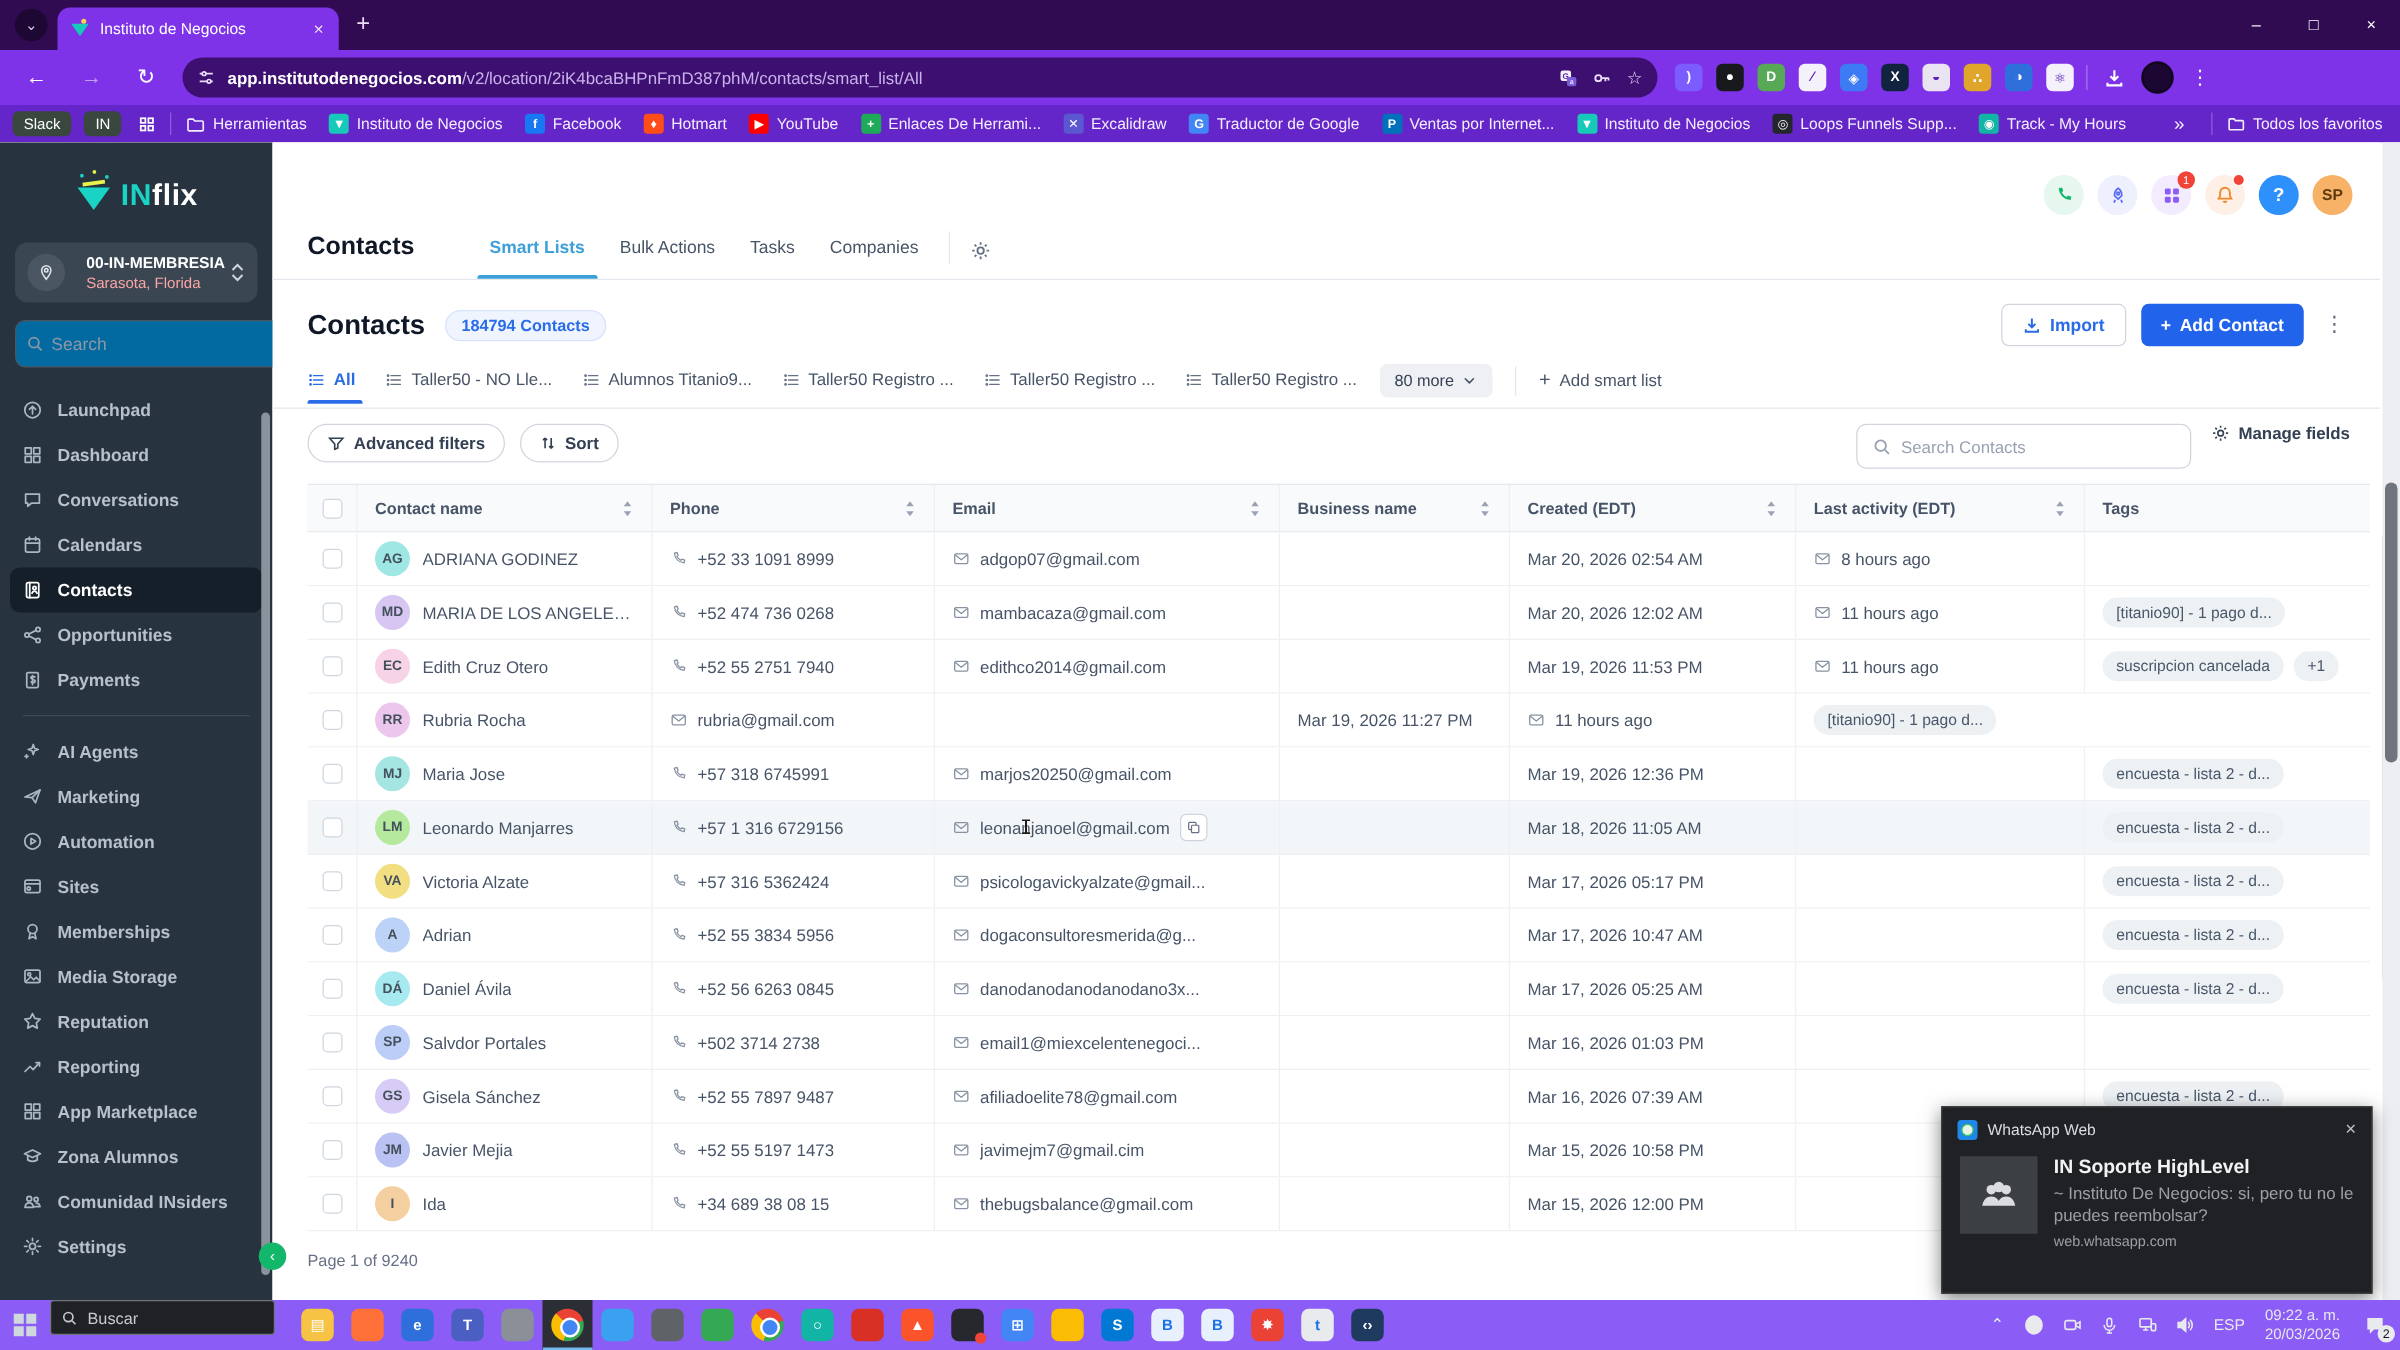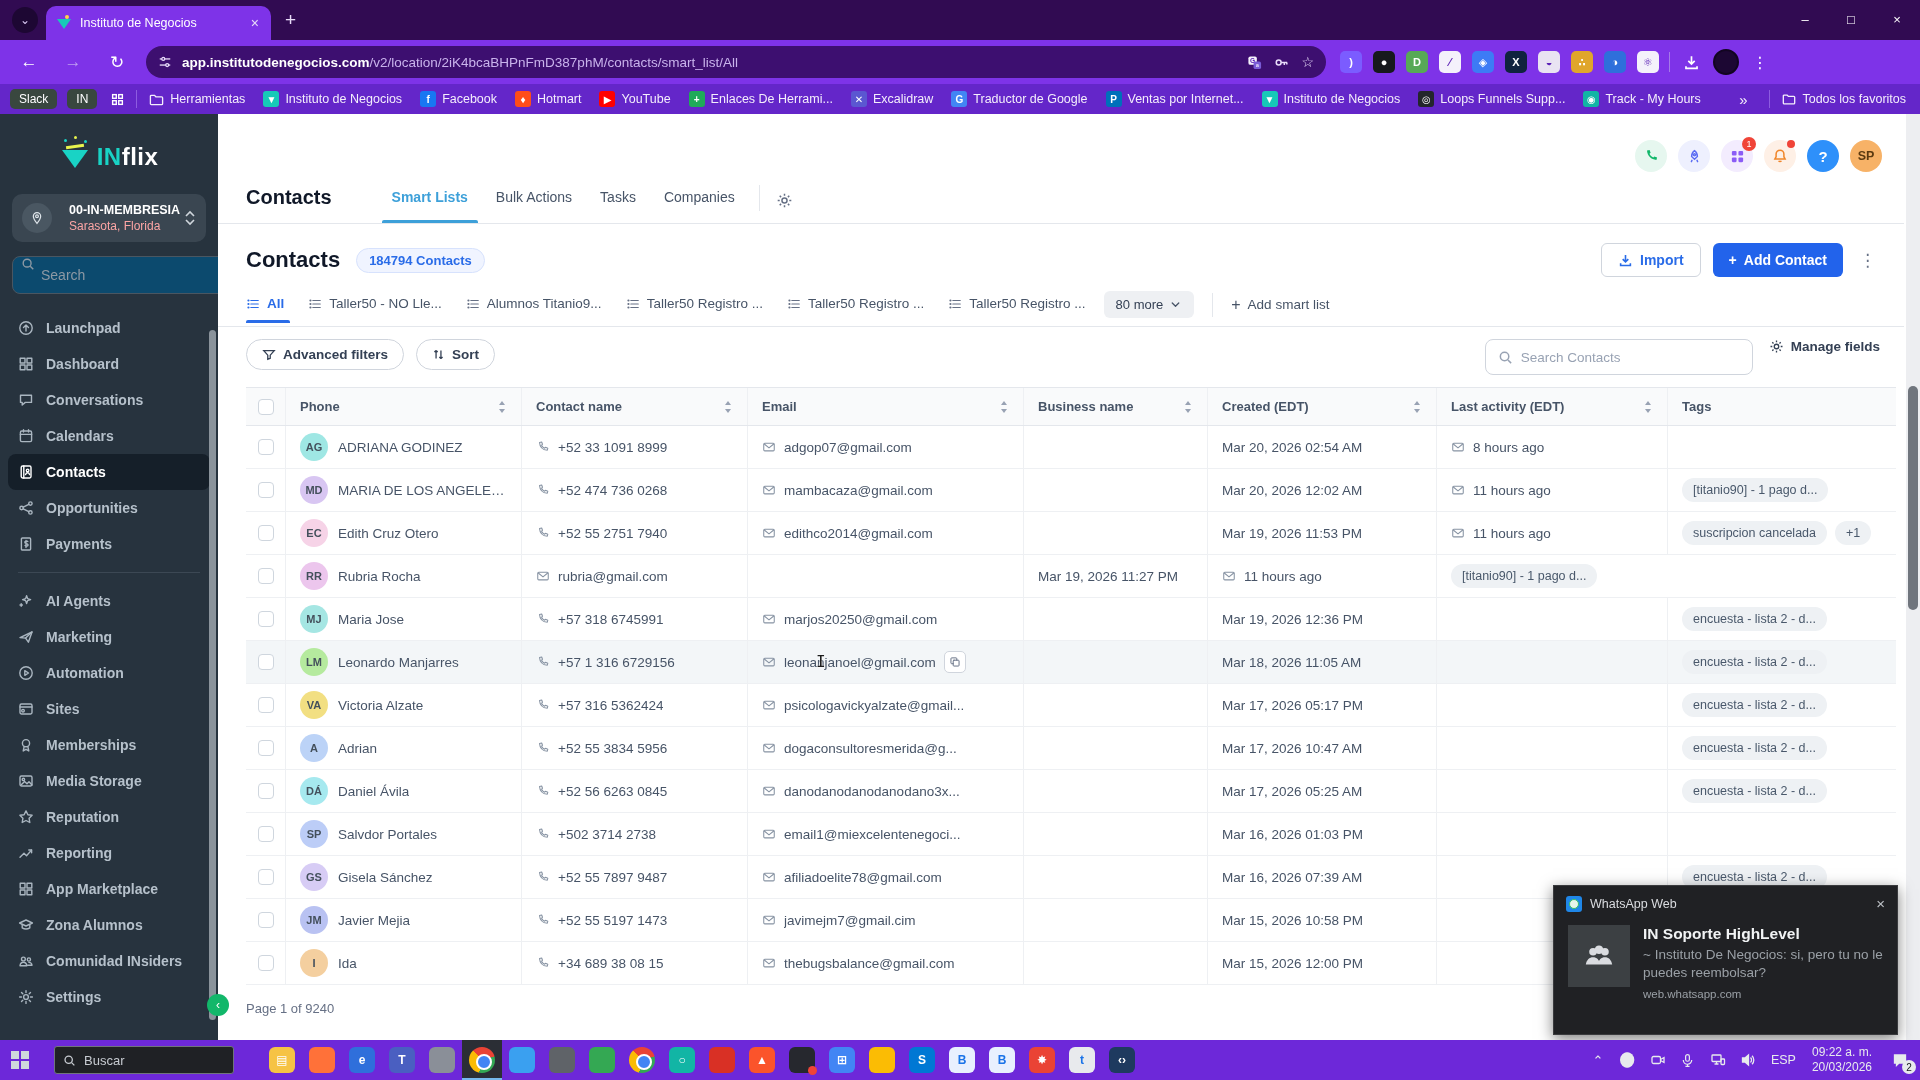--- a/index.html
+++ b/index.html
@@ -58,21 +58,21 @@
   .brand .logo-ic .d1{ left:4px; top:-3px; } .brand .logo-ic .d2{ left:14px; top:-6px; background:#e8f44d;} .brand .logo-ic .d3{ left:24px; top:-2px; }
   .brand .wordmark { font-size:24px; font-weight:bold; color:#fff; letter-spacing:.5px; }
   .brand .wordmark .in { color:#19d3c5; }
   .loc-card { margin:22px 12px 0 12px; background:#3a4651; border-radius:10px; padding:9px 10px; display:flex; align-items:center; }
   .loc-pin { width:30px; height:30px; border-radius:50%; background:#4a5762; display:flex; align-items:center; justify-content:center; color:#dfe5ea; flex:0 0 auto; }
   .loc-texts { margin-left:17px; flex:1; overflow:hidden; }
   .loc-name { font-size:12.5px; font-weight:bold; color:#fff; white-space:nowrap; }
   .loc-city { font-size:12px; color:#fca5a5; margin-top:2px; }
   .loc-chev { color:#cfd6dc; display:flex; flex-direction:column; gap:0; }
   .side-search-row { margin:14px 12px 0 12px; display:flex; gap:8px; }
-  .side-search { flex:1; height:38px; background:#0c4a6e; border:1px solid #4a5661; border-radius:8px; display:flex; padding:0 8px; color:#8d99a4; }
+  .side-search { flex:1; height:38px; background:#0369a1; border:1px solid #4a5661; border-radius:8px; display:flex; align-items:center; padding:0 8px; color:#8d99a4; }
   .side-search input { flex:1; background:transparent; border:none; outline:none; color:#c2ccd5; font-size:14px; margin-left:6px; min-width:0; }
   .side-search input::placeholder { color:#8d99a4; }
   .kbd { background:#e9ebee; color:#3d4854; font-size:11.5px; border-radius:4px; padding:2px 5px; }
   .bolt-btn { width:38px; height:38px; background:#2e3a45; border:1px solid #4a5661; border-radius:8px; display:flex; align-items:center; justify-content:center; color:#19d3c5; }
   .nav-list { margin-top:16px; }
   .nav-item { display:flex; align-items:center; gap:12px; height:36px; padding:0 10px; margin:0 8px; border-radius:8px; font-size:14px; font-weight:bold; color:#b6c1cb; }
   .nav-item svg { flex:0 0 auto; }
   .nav-item.active { background:#151f29; color:#fff; }
   .side-divider { height:1px; background:#3c4854; margin:10px 18px; }
   .side-scroll { position:absolute; right:2px; top:216px; width:7px; height:690px; border-radius:4px; background:#8a939b; }
@@ -162,21 +162,21 @@
   .wa-app-ic .cir { width:10px; height:10px; border-radius:50%; background:#e7f5e9; border:1.5px solid #39c065; }
   .wa-app-name { font-size:12.5px; color:#dadce0; }
   .wa-close { margin-left:auto; color:#bdc1c6; font-size:15px; }
   .wa-body { display:flex; padding:4px 14px; gap:13px; }
   .wa-avatar { width:62px; height:62px; background:#3c4043; display:flex; align-items:center; justify-content:center; color:#dadce0; flex:0 0 auto; }
   .wa-title { font-size:15.5px; font-weight:bold; color:#f1f3f4; }
   .wa-msg { font-size:13.5px; color:#9aa0a6; margin-top:3px; line-height:1.32; }
   .wa-domain { font-size:11.5px; color:#9aa0a6; margin-top:6px; }
 
   
-  .taskbar { position:absolute; left:0; top:1040px; width:1920px; height:40px; background:#6d28d9; display:flex; align-items:center; z-index:30;gap:14px; }
+  .taskbar { position:absolute; left:0; top:1040px; width:1920px; height:40px; background:#8b5cf6; display:flex; z-index:30; }
   .win-btn { width:40px; height:40px; display:flex; align-items:center; justify-content:center; }
   .win-logo { display:grid; grid-template-columns:8px 8px; grid-template-rows:8px 8px; gap:1.5px; }
   .win-logo span { background:#cfd8dc; }
   .tb-search { width:180px; height:28px; border:1px solid #70747c; background:#1f2125; border-radius:3px; display:flex; align-items:center; padding:0 8px; color:#aeb3ba; margin-right:14px; }
   .tb-search span { font-size:13px; margin-left:8px; color:#c7cbd1; }
   .task-icons { display:flex; align-items:center; height:40px; }
   .task-ic { width:40px; height:40px; display:flex; align-items:center; justify-content:center; position:relative; }
   .task-ic.active-app { background:#2b2e35; box-shadow:inset 0 -2px 0 #76b9ed; }
   .ti-tile { width:26px; height:26px; border-radius:6px; display:flex; align-items:center; justify-content:center; font-size:12px; font-weight:bold; color:#fff; }
   .ti-chrome { width:26px; height:26px; border-radius:50%; background:conic-gradient(from -45deg,#ea4335 0 33%,#34a853 0 66%,#fbbc04 0 100%); position:relative; }
@@ -769,30 +769,30 @@
             <span>Manage fields</span>
           </div>
         </div>
 
         <div class="tbl">
           <div class="t-row t-head" id="t-head">
               <div class="t-cell c-check">
                 <span class="chk"></span>
               </div>
               <div class="t-cell">
-                <span>Phone</span>
+                <span>Contact name</span>
                 <span class="sort-ic">
                   <svg width="10" height="12" viewBox="0 0 10 12" fill="#98a2b3">
                     <path d="M5 0 8 4H2z"></path>
                     <path d="M5 12 2 8h6z"></path>
                   </svg>
                 </span>
               </div>
               <div class="t-cell">
-                <span>Contact name</span>
+                <span>Phone</span>
                 <span class="sort-ic">
                   <svg width="10" height="12" viewBox="0 0 10 12" fill="#98a2b3">
                     <path d="M5 0 8 4H2z"></path>
                     <path d="M5 12 2 8h6z"></path>
                   </svg>
                 </span>
               </div>
               <div class="t-cell">
                 <span>Email</span>
                 <span class="sort-ic">

